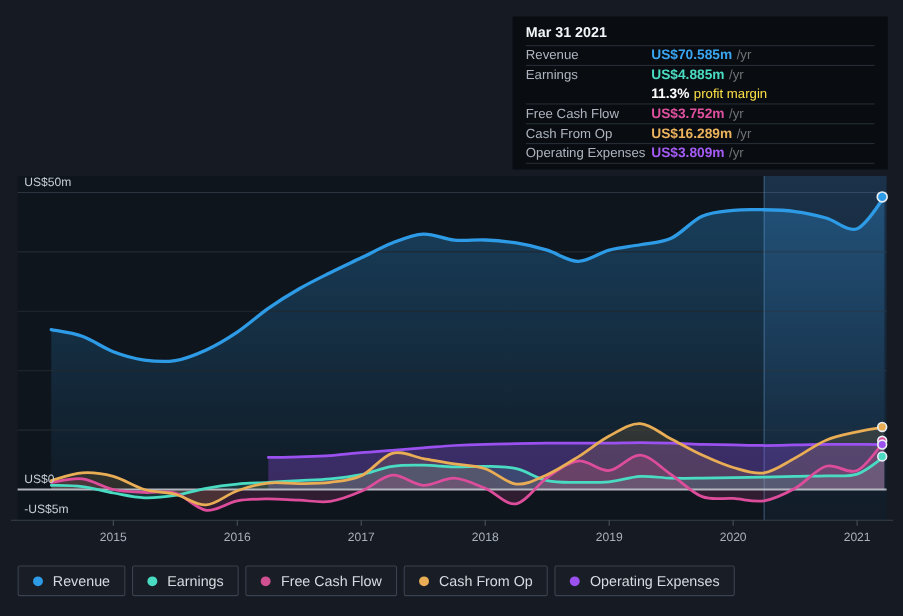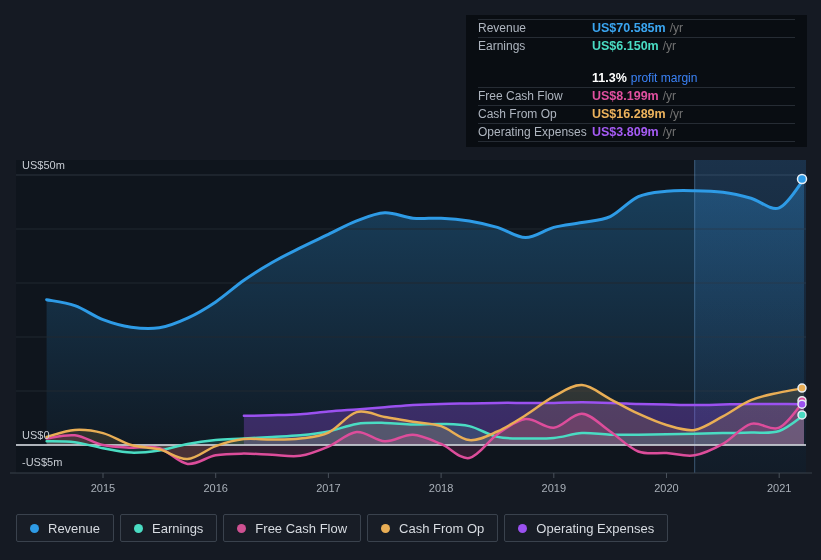--- a/index.html
+++ b/index.html
@@ -8,26 +8,26 @@
   svg{position:absolute;left:0;top:0;display:block;}
   svg text{font-family:"Liberation Sans",sans-serif;}
 
   
   .tooltip{position:absolute;left:466px;top:15px;width:341px;box-sizing:border-box;
            background:#090d12;padding:4px 12px 5px 12px;z-index:5;}
   .tt-title{font-size:13px;font-weight:bold;color:#f3f5f7;line-height:22px;height:22px;}
   .tt-rows{border-bottom:1px solid #262c34;}
   .tt-row{display:flex;align-items:baseline;border-top:1px solid #262c34;
           height:17px;line-height:17px;font-size:12px;}
-  .tt-row.sub{border-top:none;margin-top:15px;}
+  .tt-row.sub{border-top:none;}
   .tt-label{width:114px;flex:none;color:#aeb5bf;}
   .tt-val{font-weight:bold;font-size:12.5px;}
   .tt-suffix{color:#737373;margin-left:4px;}
   .tt-sub-val{font-weight:bold;color:#ffffff;font-size:12.5px;}
-  .tt-sub-label{color:#3b82f6;margin-left:4px;}
+  .tt-sub-label{color:#fde047;margin-left:4px;}
 
   
   .legend{position:absolute;left:16px;top:514px;display:flex;gap:6px;z-index:4;}
   .legend-item{display:flex;align-items:center;gap:9px;height:26px;padding:0 13px;
                border:1px solid #3a424d;border-radius:2px;color:#d7dbe1;font-size:13px;
                background:rgba(255,255,255,0.015);cursor:pointer;white-space:nowrap;}
   .legend-dot{width:9px;height:9px;border-radius:50%;flex:none;}
 </style>
 </head>
 <body>
@@ -88,39 +88,40 @@
         <text x="779.2" y="492" text-anchor="middle" fill="#a9b0b9" font-size="11">2021</text>
       </g>
       <g>
         <text x="22" y="169" fill="#c7ccd3" font-size="11">US$50m</text>
         <text x="22" y="439" fill="#c7ccd3" font-size="11">US$0</text>
         <text x="22" y="466" fill="#c7ccd3" font-size="11">-US$5m</text>
       </g>
     </svg>
 
   <div class="tooltip">
+    <div class="tt-title">Mar 31 2021</div>
     <div class="tt-rows" id="tt-rows">
         <div class="tt-row">
           <span class="tt-label">Revenue</span>
           <span class="tt-val" style="color: rgb(58, 165, 240);">US$70.585m</span>
           <span class="tt-suffix">/yr</span>
         </div>
         <div class="tt-row">
           <span class="tt-label">Earnings</span>
-          <span class="tt-val" style="color: rgb(74, 220, 195);">US$6.150m</span>
+          <span class="tt-val" style="color: rgb(74, 220, 195);">US$4.885m</span>
           <span class="tt-suffix">/yr</span>
         </div>
         <div class="tt-row sub">
           <span class="tt-label"></span>
           <span class="tt-sub-val">11.3%</span>
           <span class="tt-sub-label">profit margin</span>
         </div>
         <div class="tt-row">
           <span class="tt-label">Free Cash Flow</span>
-          <span class="tt-val" style="color: rgb(224, 80, 159);">US$8.199m</span>
+          <span class="tt-val" style="color: rgb(224, 80, 159);">US$3.752m</span>
           <span class="tt-suffix">/yr</span>
         </div>
         <div class="tt-row">
           <span class="tt-label">Cash From Op</span>
           <span class="tt-val" style="color: rgb(236, 178, 92);">US$16.289m</span>
           <span class="tt-suffix">/yr</span>
         </div>
         <div class="tt-row">
           <span class="tt-label">Operating Expenses</span>
           <span class="tt-val" style="color: rgb(165, 91, 244);">US$3.809m</span>

